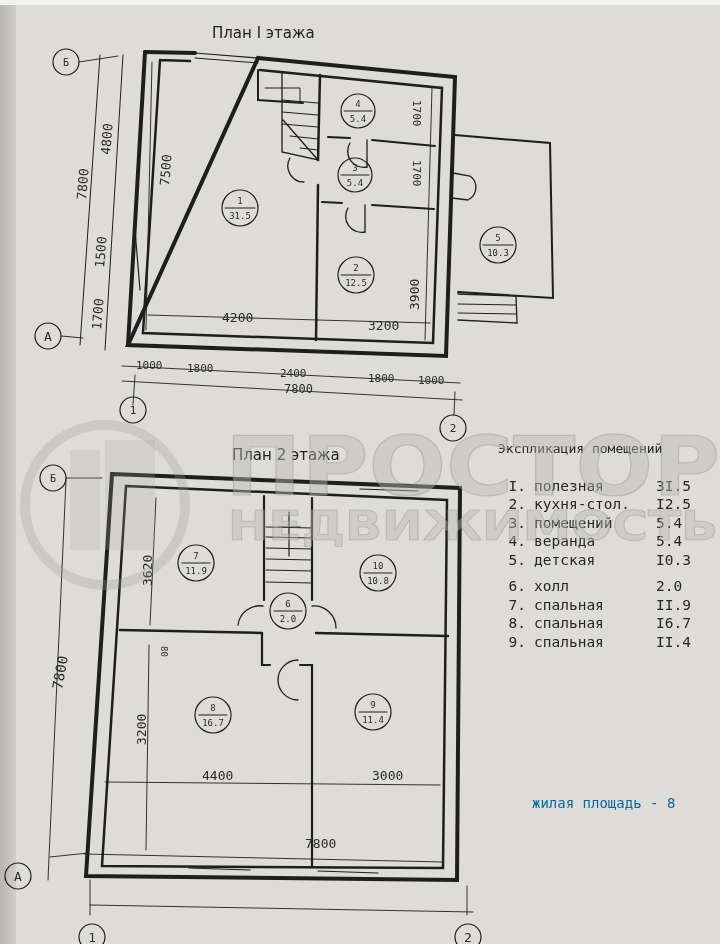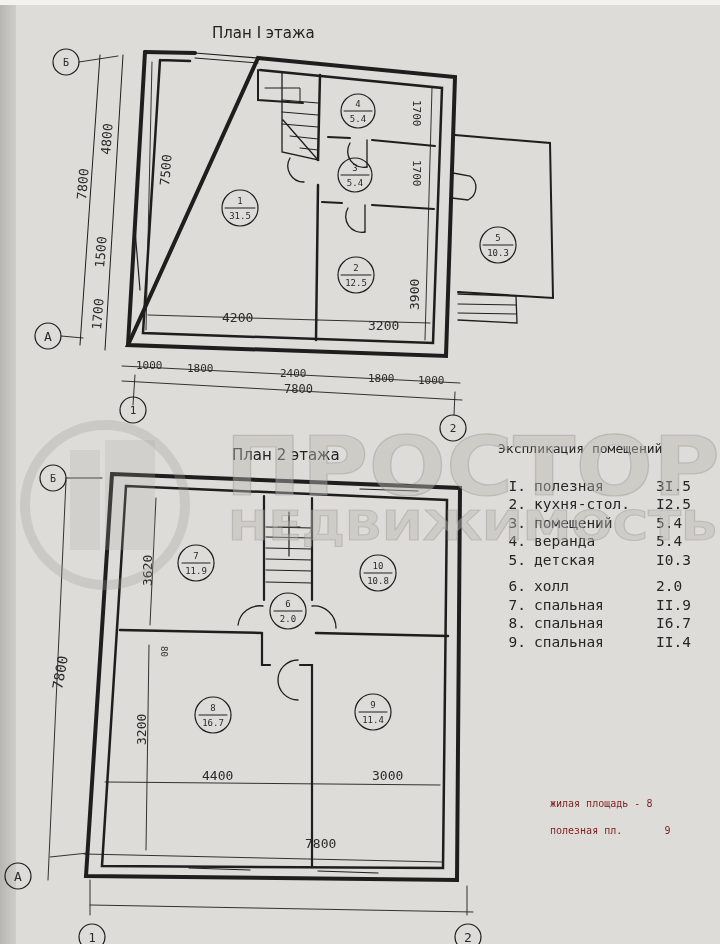--- a/index.html
+++ b/index.html
@@ -9,21 +9,21 @@
   .leftedge{position:absolute;left:0;top:0;width:16px;height:944px;background:linear-gradient(90deg,#b7b6b2,#cfcdc9);}
   svg{position:absolute;left:0;top:0;}
   .t{font-family:"DejaVu Sans Mono","Liberation Mono",monospace;fill:#2a2a2a;}
   .h{font-family:"DejaVu Sans",sans-serif;fill:#222;}
   .legend{position:absolute;left:494px;top:440px;width:226px;color:#262626;font-family:"DejaVu Sans Mono","Liberation Mono",monospace;font-size:14.5px;line-height:18.5px;}
   .legend-title{font-size:13px;white-space:nowrap;margin-left:4px;}
   .leg-row{display:flex;white-space:nowrap;}
   .leg-num{width:32px;text-align:right;padding-right:8px;}
   .leg-name{width:122px;}
   .leg-area{width:60px;text-align:left;}
-  .totals{position:absolute;left:532px;top:790px;font-size:10px;line-height:27px;color:#7f1d1d;white-space:nowrap;margin-left:18px;}
+  .totals{position:absolute;left:532px;top:790px;font-size:14px;line-height:27px;color:#0369a1;white-space:nowrap;}
   .wm{position:absolute;left:0;top:0;pointer-events:none;}
 </style>
 </head>
 <body>
 
 <div class="paper"></div>
 <div class="leftedge"></div>
 <div class="topstrip"></div>
 
 <svg width="720" height="944" viewBox="0 0 720 944">
@@ -268,21 +268,20 @@
     </div>
   <div class="leg-row">
       <span class="leg-num">9.</span>
       <span class="leg-name">спальная</span>
       <span class="leg-area">II.4</span>
     </div>
 </div>
 
 <div class="totals">
   <div><span>жилая площадь</span> <span>-</span> <span>8</span></div>
-  <div><span>полезная пл.</span>&nbsp;&nbsp;&nbsp;&nbsp;&nbsp;&nbsp;&nbsp;<span>9</span></div>
 </div>
 
 <svg class="wm" width="720" height="944" viewBox="0 0 720 944">
   <g opacity="0.28" fill="none" stroke="#9a9995" stroke-width="10">
     <circle cx="105" cy="505" r="80"></circle>
   </g>
   <g opacity="0.22" fill="#a8a7a3">
     <rect x="70" y="450" width="30" height="100"></rect>
     <rect x="105" y="440" width="50" height="110"></rect>
   </g>

